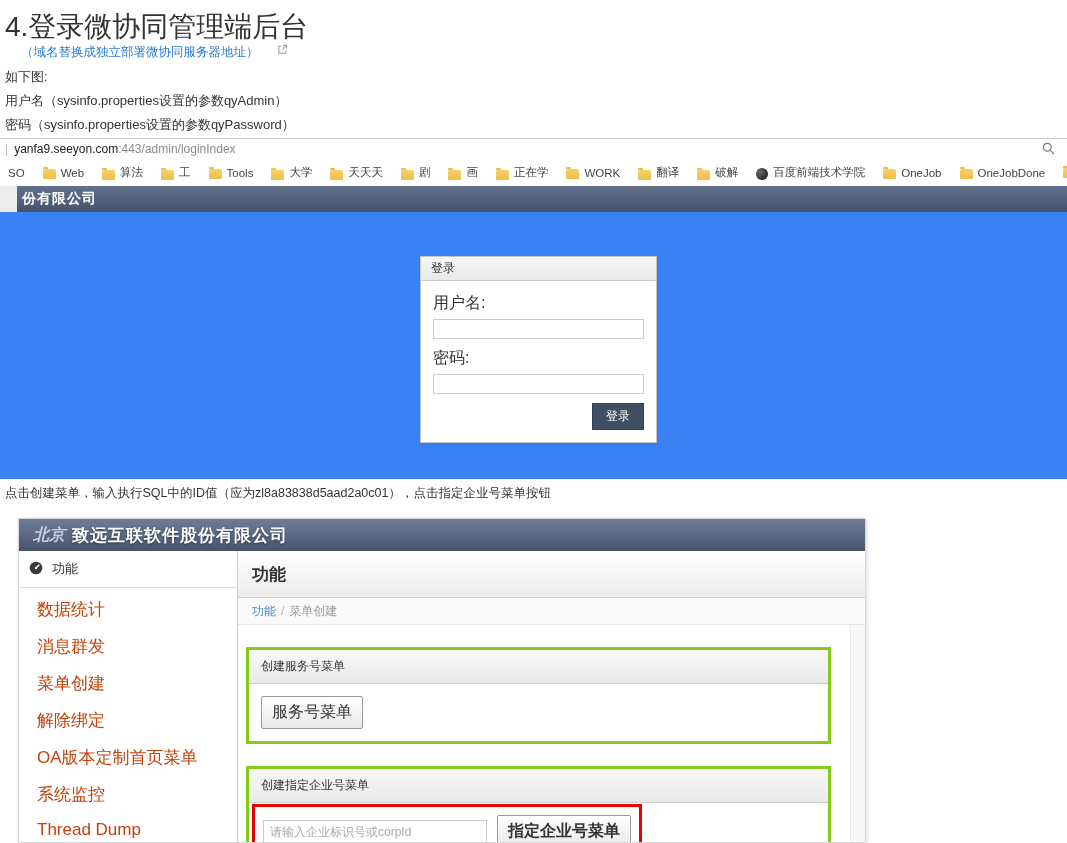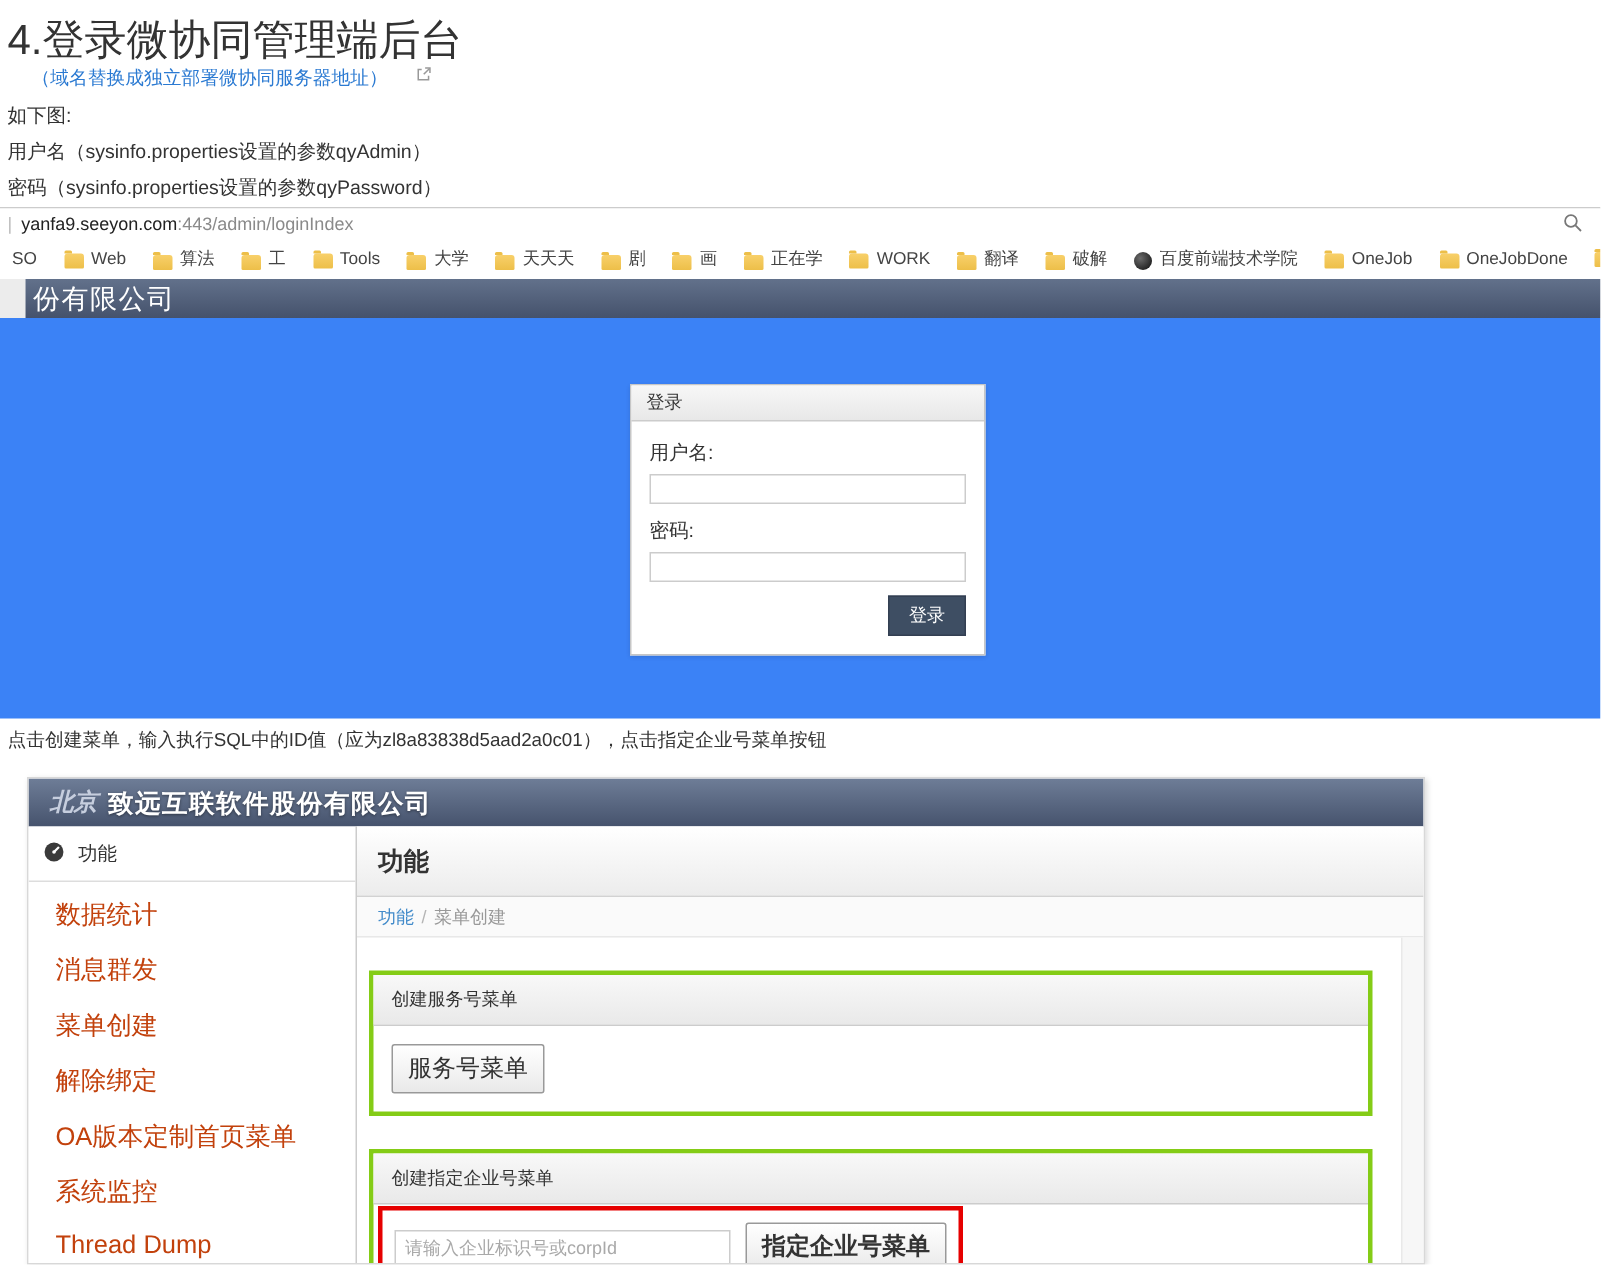--- a/index.html
+++ b/index.html
@@ -27,32 +27,32 @@
   .addr-path{color:#8a8a8a}
   .addr-search{position:absolute;right:12px;top:3px}
   .bm-row{height:27px;display:flex;align-items:center;gap:18px;padding-left:8px;font-size:11.5px;color:#444;background:#fff;overflow:hidden;white-space:nowrap}
   .bm-item{display:flex;align-items:flex-end;gap:5px;flex:none;cursor:pointer}
   .bm-icon{flex:none}
   .bm-icon.folder{width:13px;height:10px;background:linear-gradient(#f8d06a,#edbf49);border-radius:2px 2px 1px 1px;position:relative}
   .bm-icon.folder::before{content:"";position:absolute;top:-2px;left:0;width:5px;height:2px;background:#edbf49;border-radius:1px 1px 0 0}
   .bm-icon.globe{width:12px;height:12px;border-radius:50%;background:radial-gradient(circle at 35% 35%,#6b6b6b,#0b0b0b)}
   .dark-strip{height:26px;display:flex}
   .dark-left{width:17px;background:#ececec}
-  .dark-bar{flex:1;background:linear-gradient(#62718b,#45526c);color:#fff;font-family:"Liberation Serif","DejaVu Serif",serif;font-weight:normal;font-size:18px;line-height:26px;padding-left:5px;letter-spacing:1px}
+  .dark-bar{flex:1;background:linear-gradient(#62718b,#45526c);color:#fff;font-family:"Liberation Serif","DejaVu Serif",serif;font-weight:bold;font-size:14px;line-height:26px;padding-left:5px;letter-spacing:1px}
   .gray-area{height:267px;background:#3b82f6;position:relative}
   .login-panel{position:absolute;left:420px;top:44px;width:235px;background:#fff;border:1px solid #c6c6c6;box-shadow:0 1px 3px rgba(0,0,0,.12)}
   .login-head{height:23px;line-height:23px;padding:0 10px;font-size:12px;color:#333;background:linear-gradient(#f7f7f7,#e8e8e8);border-bottom:1px solid #ccc}
   .login-body{padding:10px 12px 12px}
-  .login-label{font-size:13px;color:#333;margin:2px 0 5px}
+  .login-label{font-size:16px;color:#333;margin:2px 0 5px}
   .login-input{display:block;width:100%;height:20px;border:1px solid #ccc;box-sizing:border-box;margin-bottom:9px}
   .login-btn-row{text-align:right;margin-top:2px}
   .login-btn{background:#3e4e63;border:1px solid #333f52;color:#fff;font-size:12px;padding:4px 13px;cursor:pointer;font-family:inherit}
 
   
-  .shot2{position:absolute;left:18px;top:518px;width:932px;height:325px;background:#fff;border:1px solid #d8d8d8;box-shadow:1px 1px 4px rgba(0,0,0,.15);box-sizing:border-box;overflow:hidden}
+  .shot2{position:absolute;left:18px;top:518px;width:848px;height:325px;background:#fff;border:1px solid #d8d8d8;box-shadow:1px 1px 4px rgba(0,0,0,.15);box-sizing:border-box;overflow:hidden}
   .admin-header{height:32px;background:linear-gradient(#6e7d97,#46536d);display:flex;align-items:center;padding-left:14px}
   .co-prefix{font-family:"Liberation Serif","DejaVu Serif",serif;font-style:italic;font-weight:bold;color:#c6cede;font-size:16px;margin-right:7px}
   .co-name{font-family:"Liberation Serif","DejaVu Serif",serif;font-weight:bold;color:#fff;font-size:17px;letter-spacing:1px;text-shadow:0 1px 2px rgba(0,0,0,.45)}
   .admin-body{display:flex;height:291px}
   .sidebar{width:219px;flex:none;border-right:1px solid #ccc;box-sizing:border-box;background:#fff}
   .side-top{display:flex;align-items:center;gap:9px;padding:9px 10px;font-size:13px;color:#333;border-bottom:1px solid #ddd;cursor:pointer}
   .side-list{padding:3px 0 4px;border-bottom:1px solid #ddd}
   .side-item{padding:7px 0 7px 18px;font-size:17px;color:#c2410c;cursor:pointer}
   .main{flex:1;position:relative;background:#fff}
   .main-head{height:47px;background:linear-gradient(#fff,#ececec);border-bottom:1px solid #d2d2d2;display:flex;align-items:center;padding-left:14px;box-sizing:border-box}

